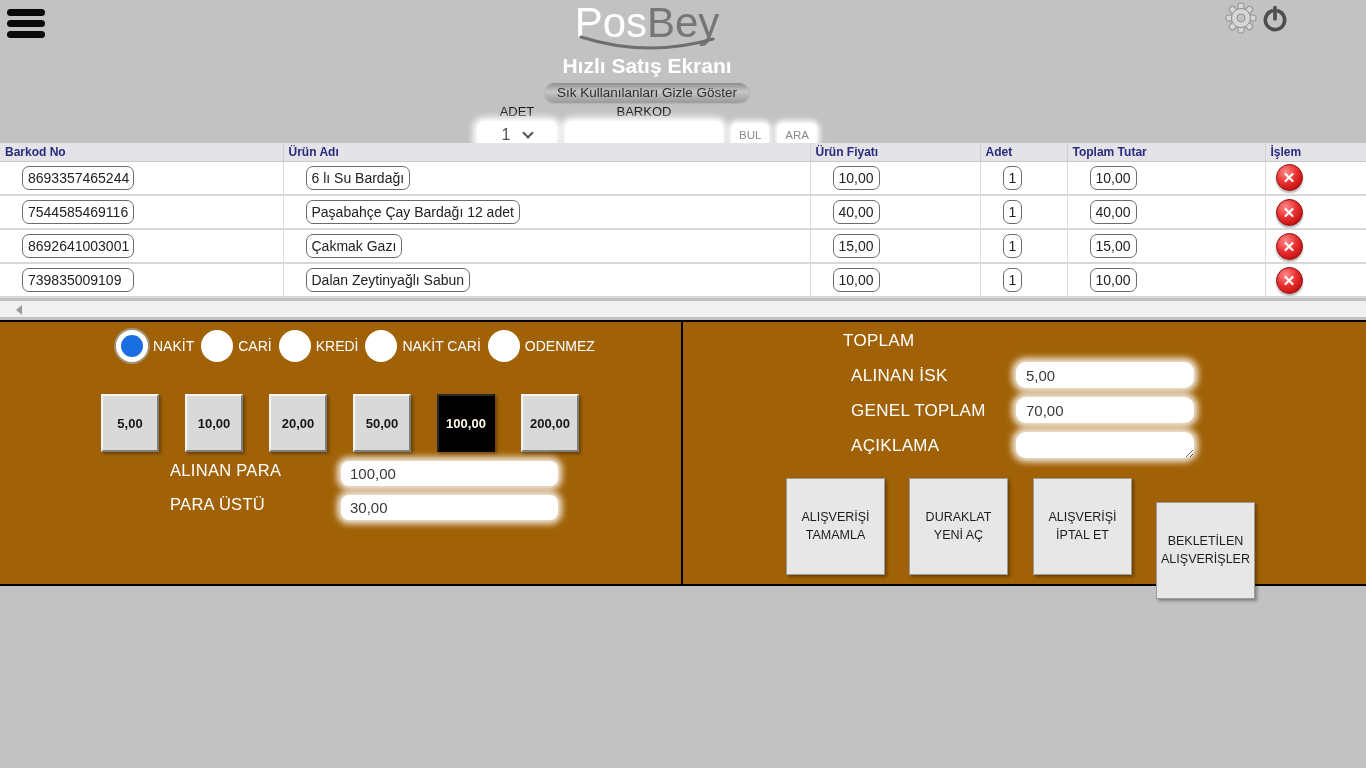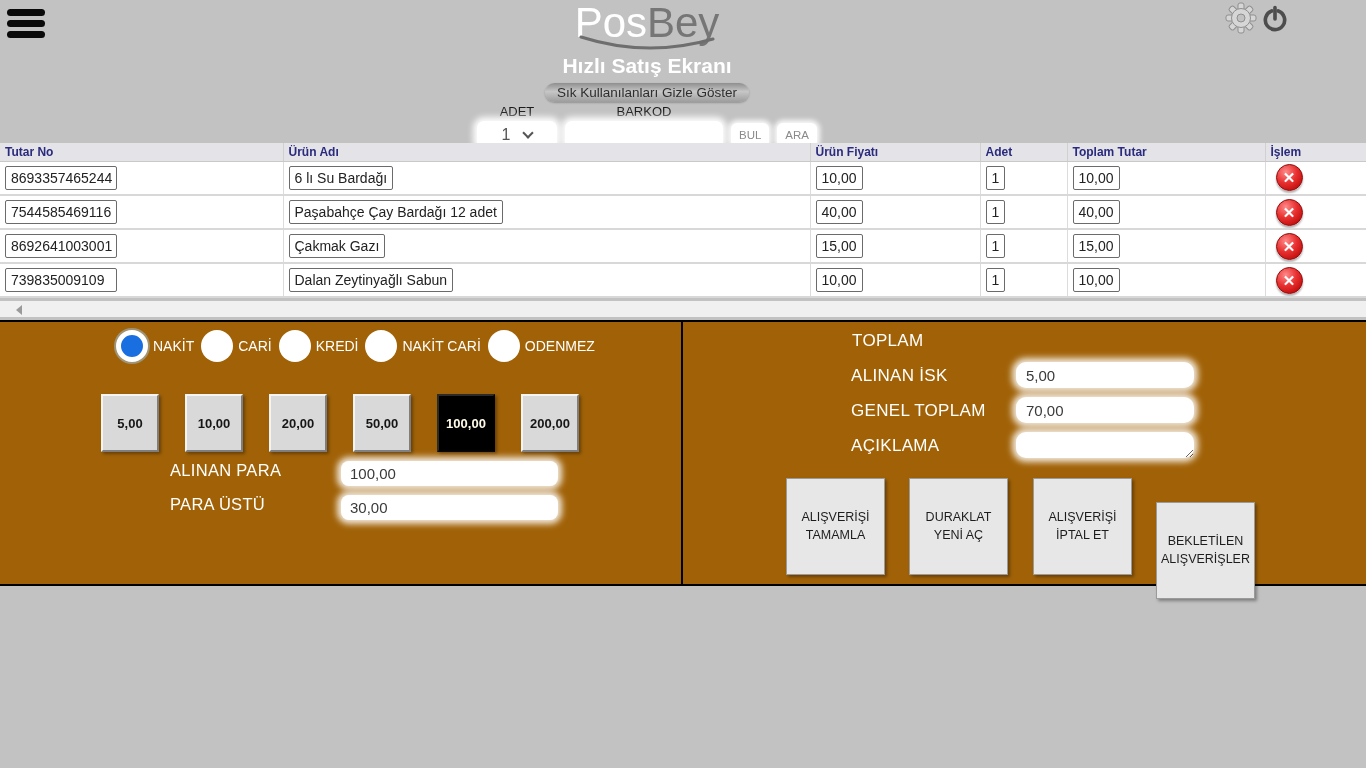--- a/index.html
+++ b/index.html
@@ -42,22 +42,22 @@
     background:#fff; color:#8a8a8a; font-size:11.5px; cursor:pointer; margin-bottom:1px;
     box-shadow:0 0 5px 3px rgba(255,255,255,.9); font-family:"Liberation Sans",sans-serif; }
 
   
   .grid-wrap { position:absolute; left:0; top:143px; width:1366px; }
   table.grid { width:1366px; border-collapse:collapse; table-layout:fixed; }
   table.grid th { height:18px; background:#e3e3e8; color:#2a2a7e; font-size:12px; font-weight:bold;
     text-align:left; padding-left:5px; border-right:1px solid #d0d0d0; border-bottom:1px solid #c9c9c9; }
   table.grid td { height:34px; background:#ffffff; border-right:1px solid #dcdcdc;
     border-bottom:2px solid #d8d8d8; vertical-align:middle; }
-  .box { display:inline-block; margin-left:5px; background:#fff; border:1px solid #6b6b6b;
-    border-radius:2px; padding:3px 5px; font-size:14px; color:#222; white-space:nowrap; }
+  .box { display:inline-block; margin-left:22px; background:#fff; border:1px solid #6b6b6b;
+    border-radius:7px; padding:3px 5px; font-size:14px; color:#222; white-space:nowrap; }
   .box-barkod { width:112px; }
   .box-price { min-width:40px; }
   .box-qty { min-width:10px; }
   .del { margin-left:10px; width:27px; height:27px; border-radius:50%; border:1px solid #8e0f0f; cursor:pointer;
     background:radial-gradient(circle at 35% 28%, #ff8a8a 0%, #e83030 45%, #c40f0f 80%, #9c0808 100%);
     box-shadow:0 2px 2px rgba(0,0,0,.3); display:flex; align-items:center; justify-content:center; }
   .del-x { color:#fff; font-size:15px; font-weight:bold; line-height:1; }
   .scroll-strip { position:absolute; left:0; top:301px; width:1366px; height:16px; background:#f0f0f0; }
   .scroll-left-arrow { position:absolute; left:16px; top:4px; width:0; height:0;
     border-top:5px solid transparent; border-bottom:5px solid transparent; border-right:6px solid #9a9a9a; cursor:pointer; }
@@ -162,21 +162,21 @@
       <colgroup>
         <col style="width:283px">
           <col style="width:527px">
           <col style="width:170px">
         <col style="width:87px">
           <col style="width:198px">
           <col style="width:101px">
       </colgroup>
       <thead>
         <tr>
-          <th>Tutar No</th>
+          <th>Barkod No</th>
           <th>Ürün Adı</th>
           <th>Ürün Fiyatı</th>
           <th>Adet</th>
           <th>Toplam Tutar</th>
           <th>İşlem</th>
         </tr>
       </thead>
       <tbody>
         <tr>
           <td><span class="box box-barkod">8693357465244</span></td>
@@ -275,21 +275,21 @@
 
       <div class="cash-row" style="top:173px; left:170px;">
         <span class="cash-label">PARA ÜSTÜ</span>
       </div>
       <input class="glow-input cash-row" style="top: 173px; left: 341px;" value="30,00">
 
     </div>
 
     <div class="panel-right">
 
-      <div class="tot-label" style="top:9px; left:169px;text-align:right;">TOPLAM</div>
+      <div class="tot-label" style="top:9px; left:160px;text-align:right;">TOPLAM</div>
 
       <div class="tot-label" style="top:44px; left:168px;">ALINAN İSK</div>
       <input class="tot-input" style="top: 40px; left: 333px;" value="5,00">
 
       <div class="tot-label" style="top:79px; left:168px;">GENEL TOPLAM</div>
       <input class="tot-input" style="top: 75px; left: 333px;" value="70,00">
 
       <div class="tot-label" style="top:114px; left:168px;">AÇIKLAMA</div>
       <textarea class="tot-input" style="top: 110px; left: 333px;"></textarea>
 

